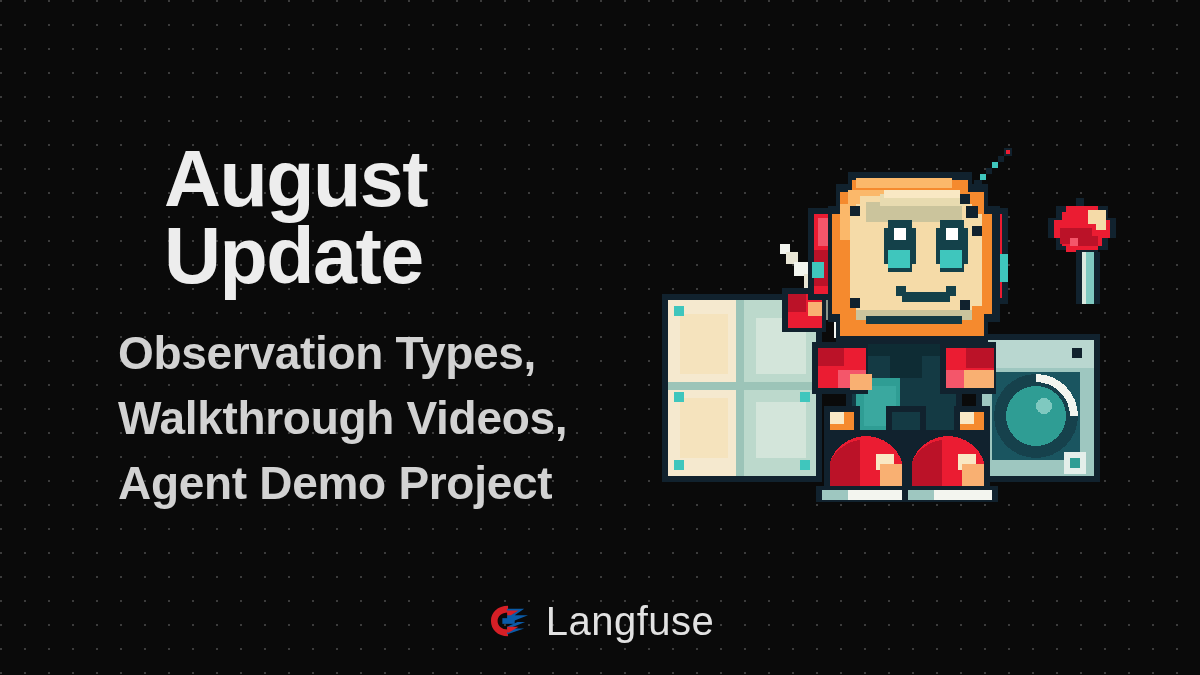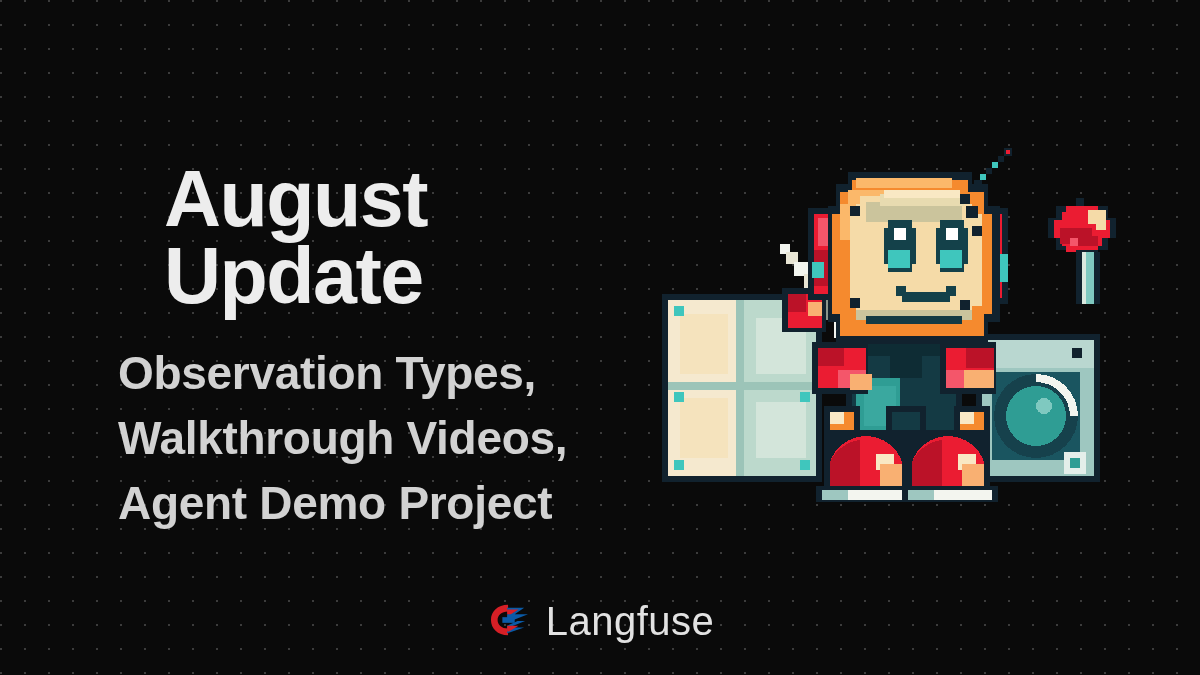--- a/index.html
+++ b/index.html
@@ -17,21 +17,20 @@
     background-size:24px 24px;
     background-position:0px 0px;
     overflow:hidden;
   }
 
   
   #textblock {
     position:absolute;
     left:118px; top:140px;
     width:520px;
-    margin-top:20px;
   }
   .headline {
     color:#ededed;
     font-size:79px;
     font-weight:bold;
     line-height:0.98;
     letter-spacing:-1.5px;
     padding-left:46px;
     white-space:pre-line;
   }
@@ -42,21 +41,21 @@
     line-height:1.42;
     letter-spacing:-0.3px;
     margin-top:26px;
     white-space:pre-line;
   }
 
   
   #footer {
     position:absolute;
     left:0; right:0; top:601px;
-    display:flex; justify-content:center;
+    display:flex; align-items:center; justify-content:center;
     gap:14px;
   }
   .logo-mark { width:46px; height:38px; display:block; }
   .logo-word {
     color:#e2e2e2;
     font-size:40px;
     font-weight:400;
     letter-spacing:0.5px;
     line-height:1;
   }

